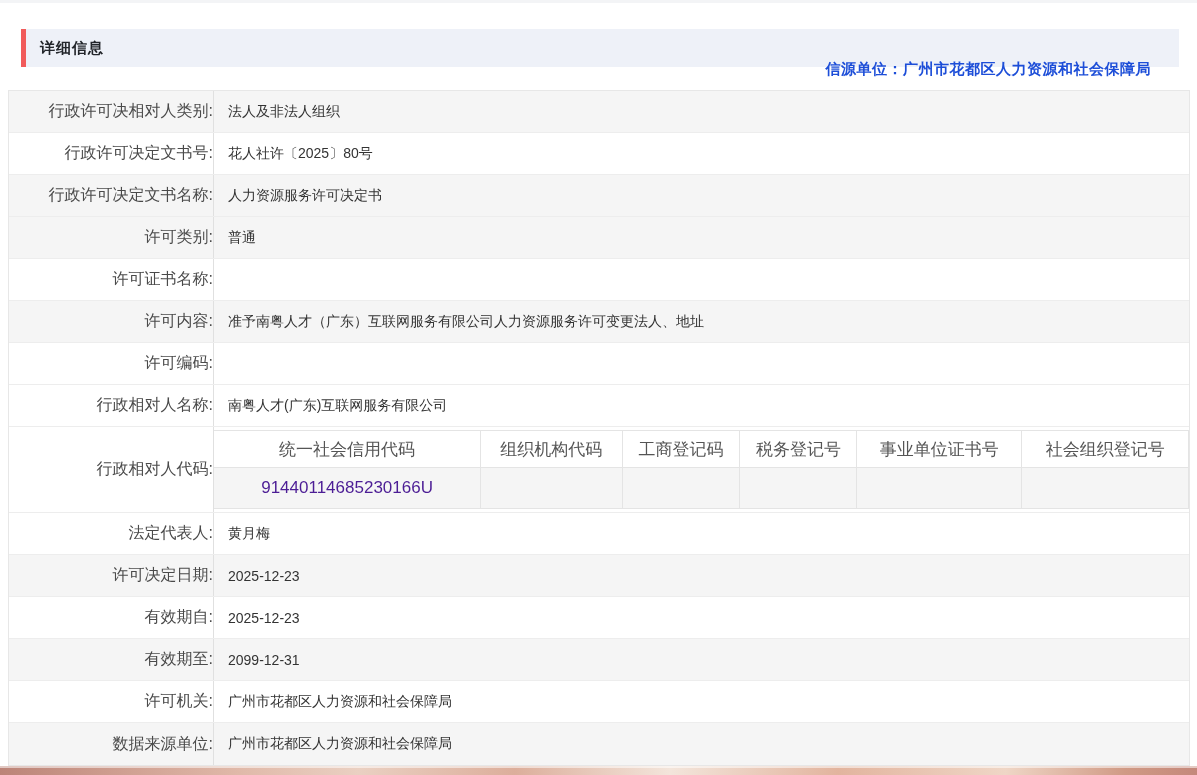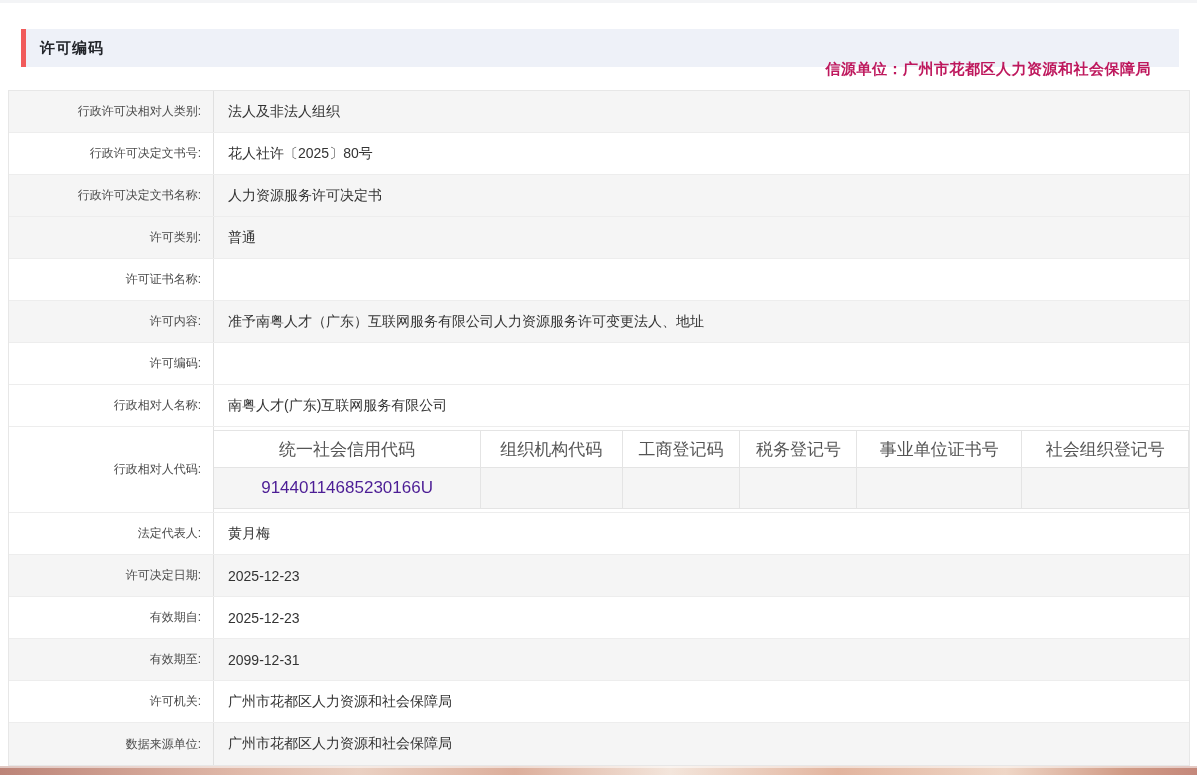--- a/index.html
+++ b/index.html
@@ -11,35 +11,35 @@
   }
   .top-strip{position:absolute;top:0;left:0;width:100%;height:3px;background:#f3f4f6;}
   
   .hdr{
     position:absolute;top:29px;left:21px;width:1158px;height:38px;
     background:#eef1f8;display:flex;align-items:center;justify-content:space-between;
     box-sizing:border-box;padding-left:19px;padding-right:28px;
   }
   .hdr-accent{position:absolute;left:0;top:0;width:5px;height:38px;background:#f15b5b;}
   .hdr-title{font-size:15px;font-weight:bold;color:#23262b;letter-spacing:1px;}
-  .hdr-source{font-size:15px;font-weight:bold;color:#be185d;letter-spacing:.5px;margin-top:42px;}
+  .hdr-source{font-size:15px;font-weight:bold;color:#1d4ed8;letter-spacing:.5px;margin-top:42px;}
   
   .tbl{
     position:absolute;top:90px;left:8px;width:1182px;
     border:1px solid #e7e7e7;box-sizing:border-box;background:#fff;
   }
   .t-row{display:flex;height:42px;box-sizing:border-box;border-bottom:1px solid #ededed;}
   .t-row:last-child{border-bottom:none;}
   .t-row.code{height:86px;}
   .t-row.shade-g{background:#f5f5f5;}
   .t-row.shade-w{background:#ffffff;}
   .lbl{
     width:205px;box-sizing:border-box;border-right:1px solid #e0e0e0;
     display:flex;align-items:center;justify-content:flex-end;
-    padding-right:12px;font-size:12px;color:#4a4a4a;flex-shrink:0;white-space:nowrap;
+    font-size:16px;color:#4a4a4a;flex-shrink:0;white-space:nowrap;
   }
   .val{
     flex:1;display:flex;align-items:center;padding-left:14px;
     font-size:14px;color:#333333;white-space:nowrap;overflow:hidden;
   }
   .val.code-wrap{padding:3px 0 4px 0;align-items:stretch;}
   table.codes{
     border-collapse:collapse;width:calc(100% + 1px);margin-left:-1px;table-layout:fixed;
   }
   table.codes th,table.codes td{
@@ -63,21 +63,21 @@
     background:rgba(255,255,255,.55);
   }
 </style>
 </head>
 <body>
 
 <div class="top-strip"></div>
 
 <div class="hdr">
   <div class="hdr-accent"></div>
-  <div class="hdr-title">许可编码</div>
+  <div class="hdr-title">详细信息</div>
   <div class="hdr-source">信源单位：广州市花都区人力资源和社会保障局</div>
 </div>
 
 <div class="tbl">
 
   <div class="t-row shade-g">
     <div class="lbl">行政许可决相对人类别:</div>
     <div class="val">法人及非法人组织</div>
   </div>
   <div class="t-row shade-w">

